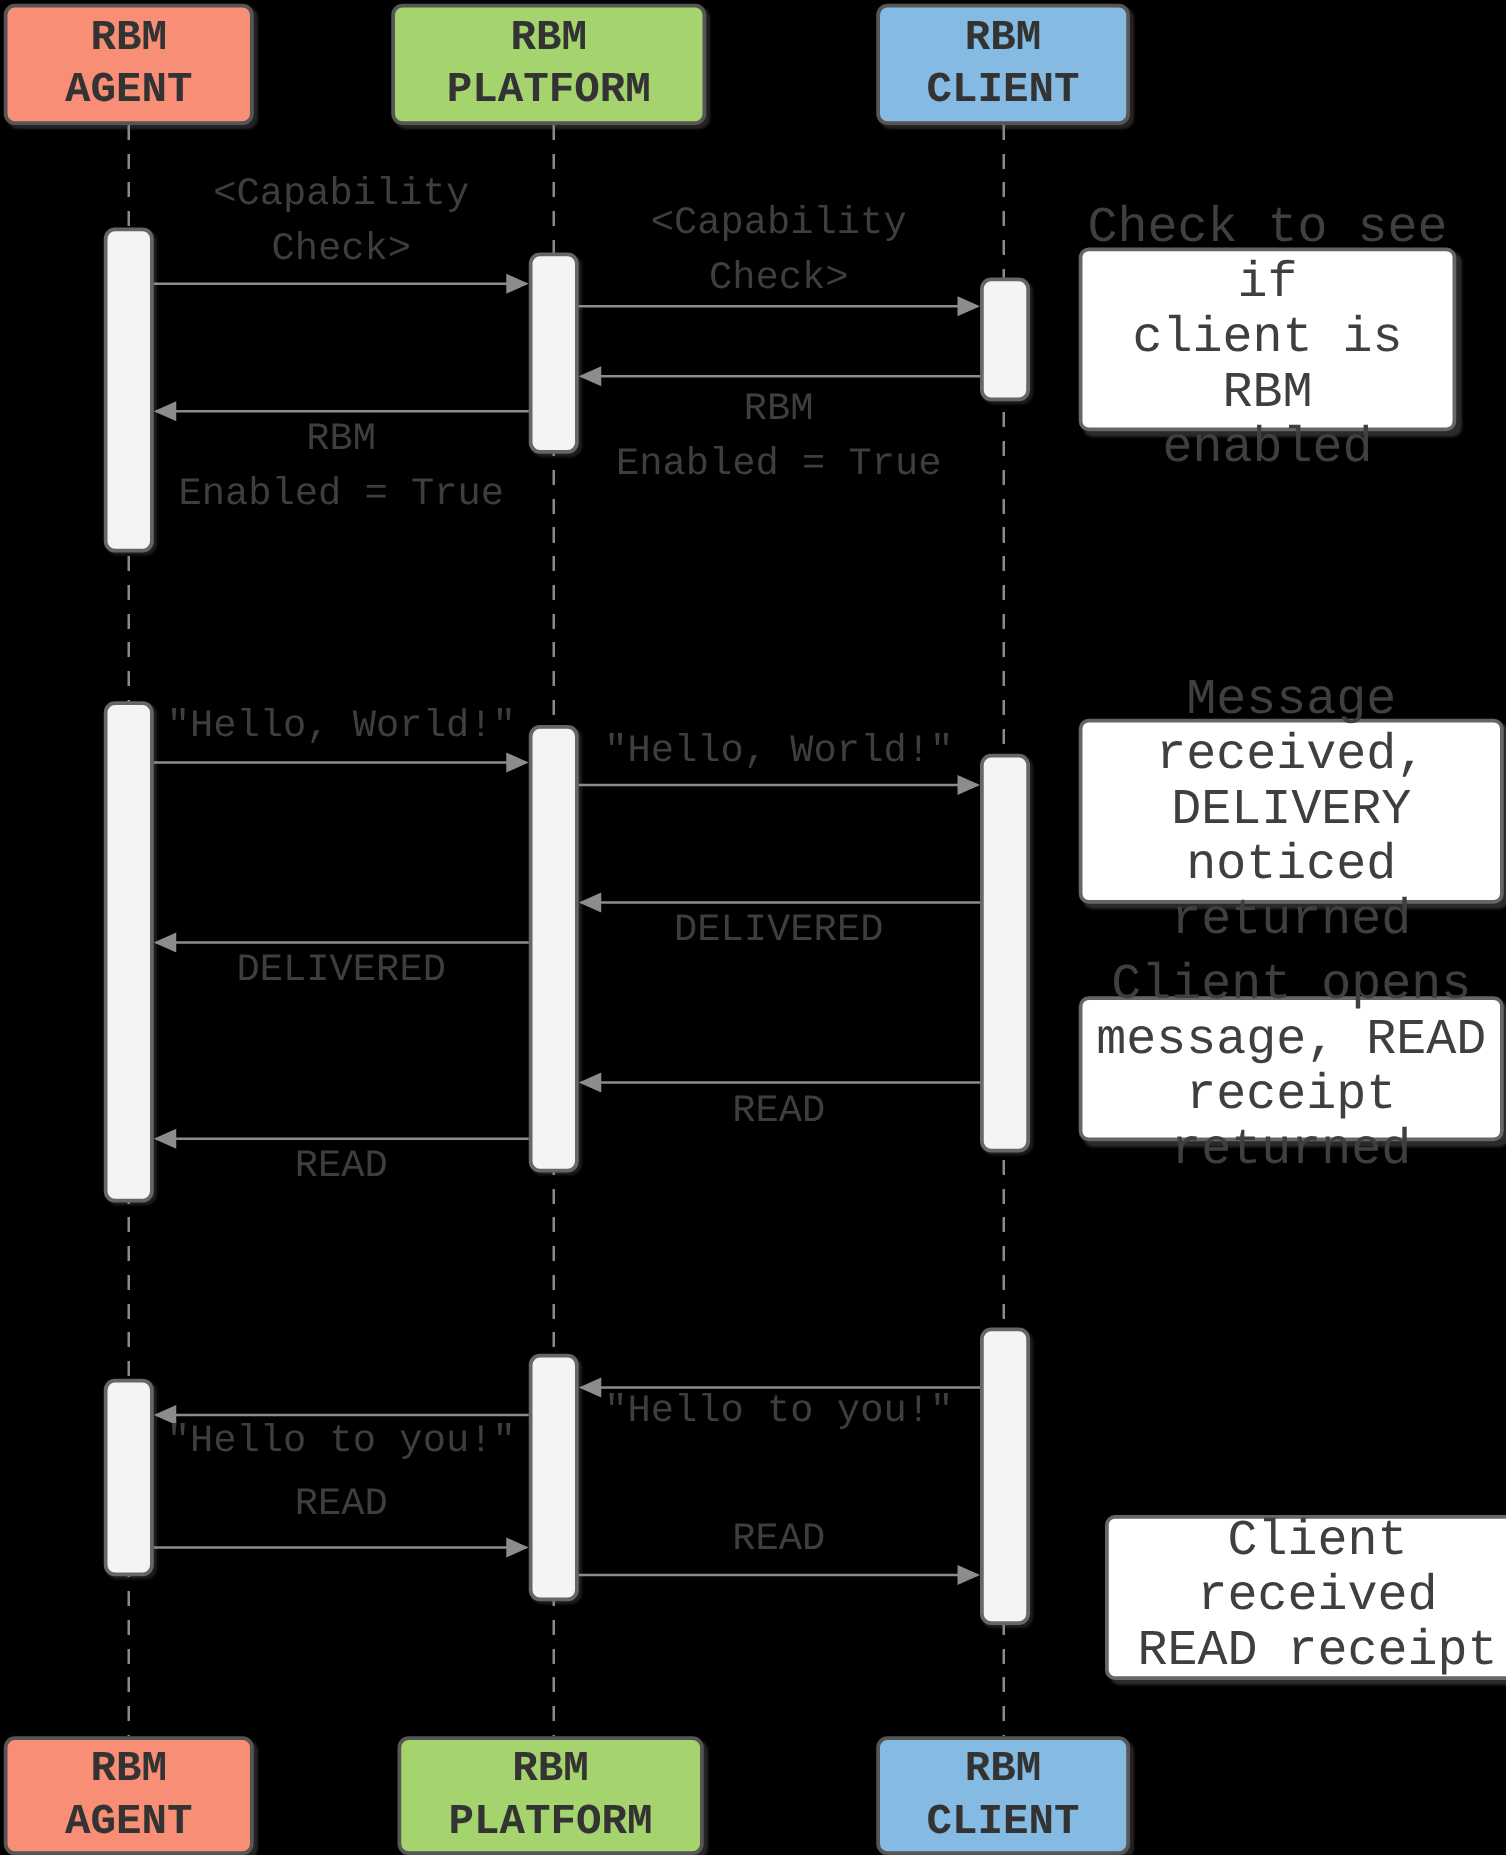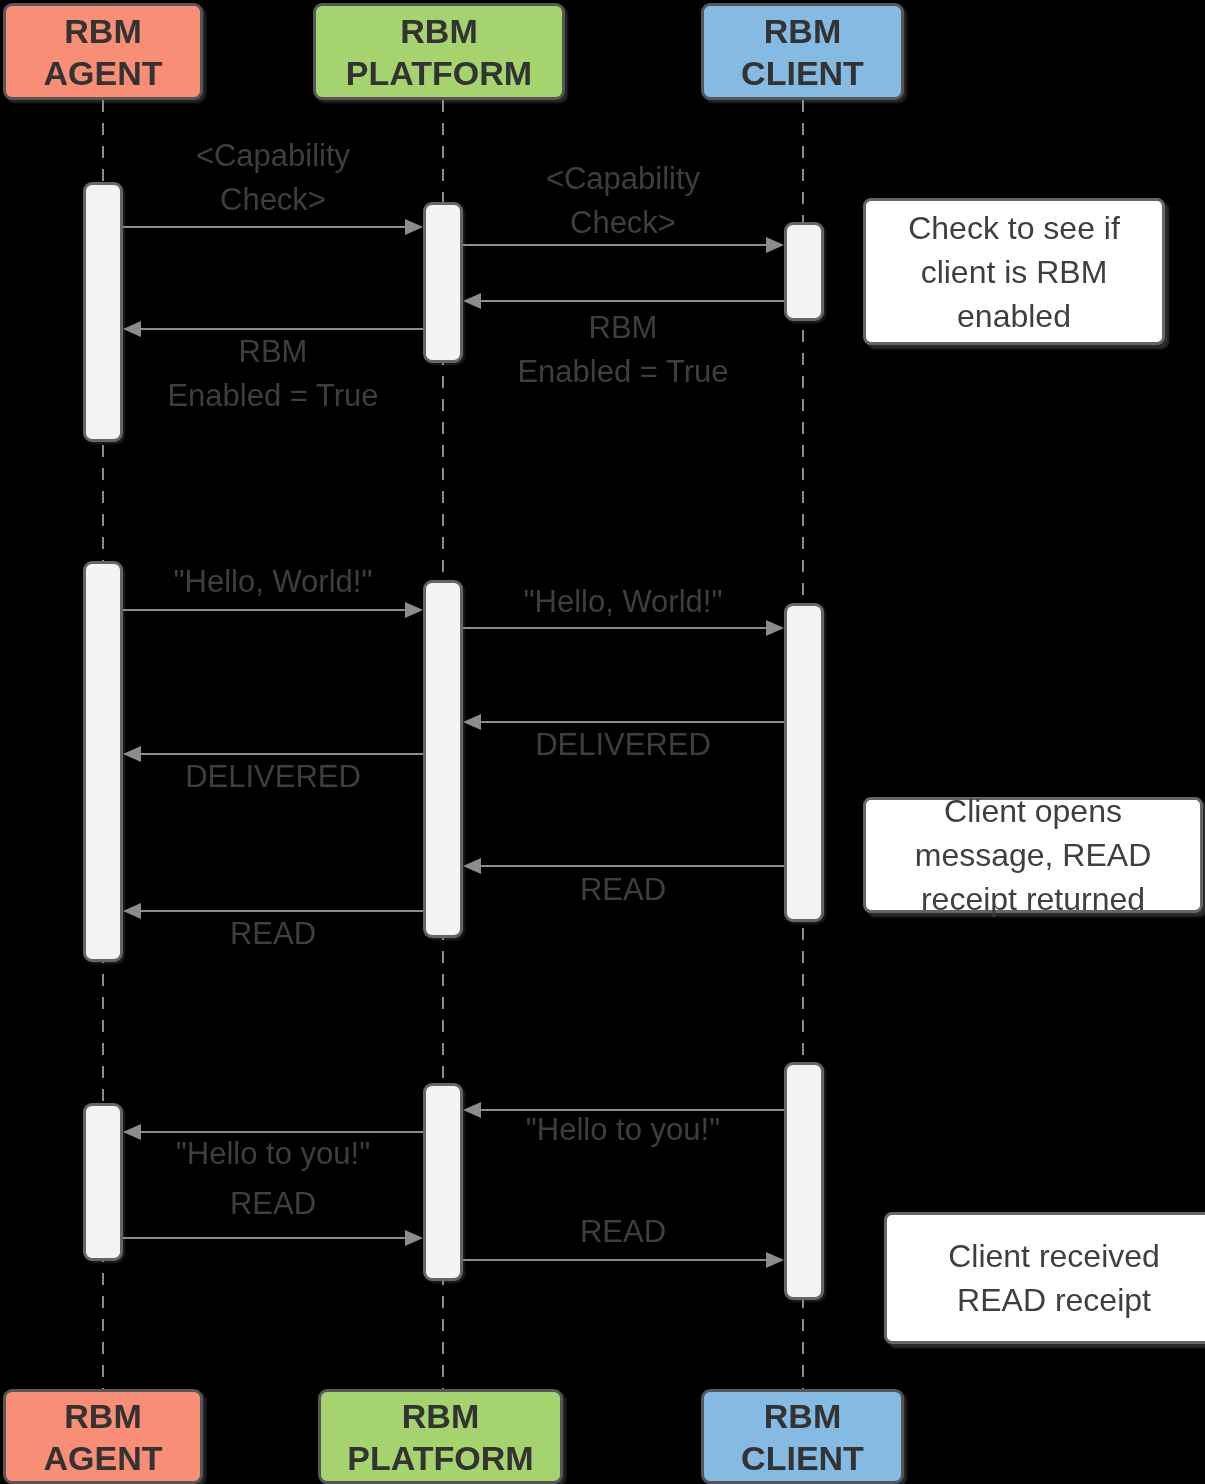--- a/index.html
+++ b/index.html
@@ -1,18 +1,18 @@
 <!DOCTYPE html>
 <html><head>
 <meta charset="utf-8">
 <style>
   html,body{margin:0;padding:0;background:#000;}
   .canvas{
     position:relative;width:1205px;height:1484px;background:#000;
-    font-family:Liberation Sans, sans-serif;overflow:hidden;
+    font-family:Liberation Mono, monospace;overflow:hidden;
   }
   .lifeline{
     position:absolute;top:100px;height:1289px;width:2px;
     background:repeating-linear-gradient(to bottom,#8a8a8a 0 12px,transparent 12px 23px);
   }
   .actor{
     position:absolute;height:97px;box-sizing:border-box;
     border:3px solid #565656;border-radius:9px;
     display:flex;align-items:center;justify-content:center;text-align:center;
     font-weight:bold;font-size:34px;line-height:42px;color:#333333;
@@ -31,21 +31,21 @@
   .arrow.dir-right::after{right:-2px;border-left:18px solid #8C8C8C;}
   .arrow.dir-left::after{left:-2px;border-right:18px solid #8C8C8C;}
   .msg-label{
     position:absolute;width:300px;text-align:center;
     font-size:31px;line-height:44px;color:#3E3E3E;white-space:pre-line;
   }
   .note{
     position:absolute;box-sizing:border-box;background:#FFFFFF;
     border:3px solid #666666;border-radius:8px;
     display:flex;align-items:center;justify-content:center;text-align:center;
-    font-size:32px;line-height:44px;color:#3F3F3F;white-space:pre-line;
+    font-size:40px;line-height:44px;color:#3F3F3F;white-space:pre-line;
     box-shadow:4px 4px 2px rgba(120,120,120,0.35);
   }
 </style>
 </head>
 <body>
 
 <div class="canvas">
 
   <div class="lifeline" style="left:102px"></div>
   <div class="lifeline" style="left:442px"></div>
@@ -107,19 +107,22 @@
   <div class="msg-label" style="left:473px;top:868px">READ</div>
   <div class="msg-label" style="left:123px;top:912px">READ</div>
   <div class="msg-label" style="left:473px;top:1108px">"Hello to you!"</div>
   <div class="msg-label" style="left:123px;top:1132px">"Hello to you!"</div>
   <div class="msg-label" style="left:123px;top:1182px">READ</div>
   <div class="msg-label" style="left:473px;top:1210px">READ</div>
 
   <div class="note" style="left:863px;top:198px;width:302px;height:147px">Check to see if
 client is RBM
 enabled</div>
+  <div class="note" style="left:863px;top:575px;width:340px;height:148px">Message received,
+DELIVERY noticed
+returned</div>
   <div class="note" style="left:863px;top:797px;width:340px;height:116px">Client opens
 message, READ
 receipt returned</div>
   <div class="note" style="left:884px;top:1212px;width:340px;height:132px">Client received
 READ receipt</div>
 
 </div>
 
 </body></html>

